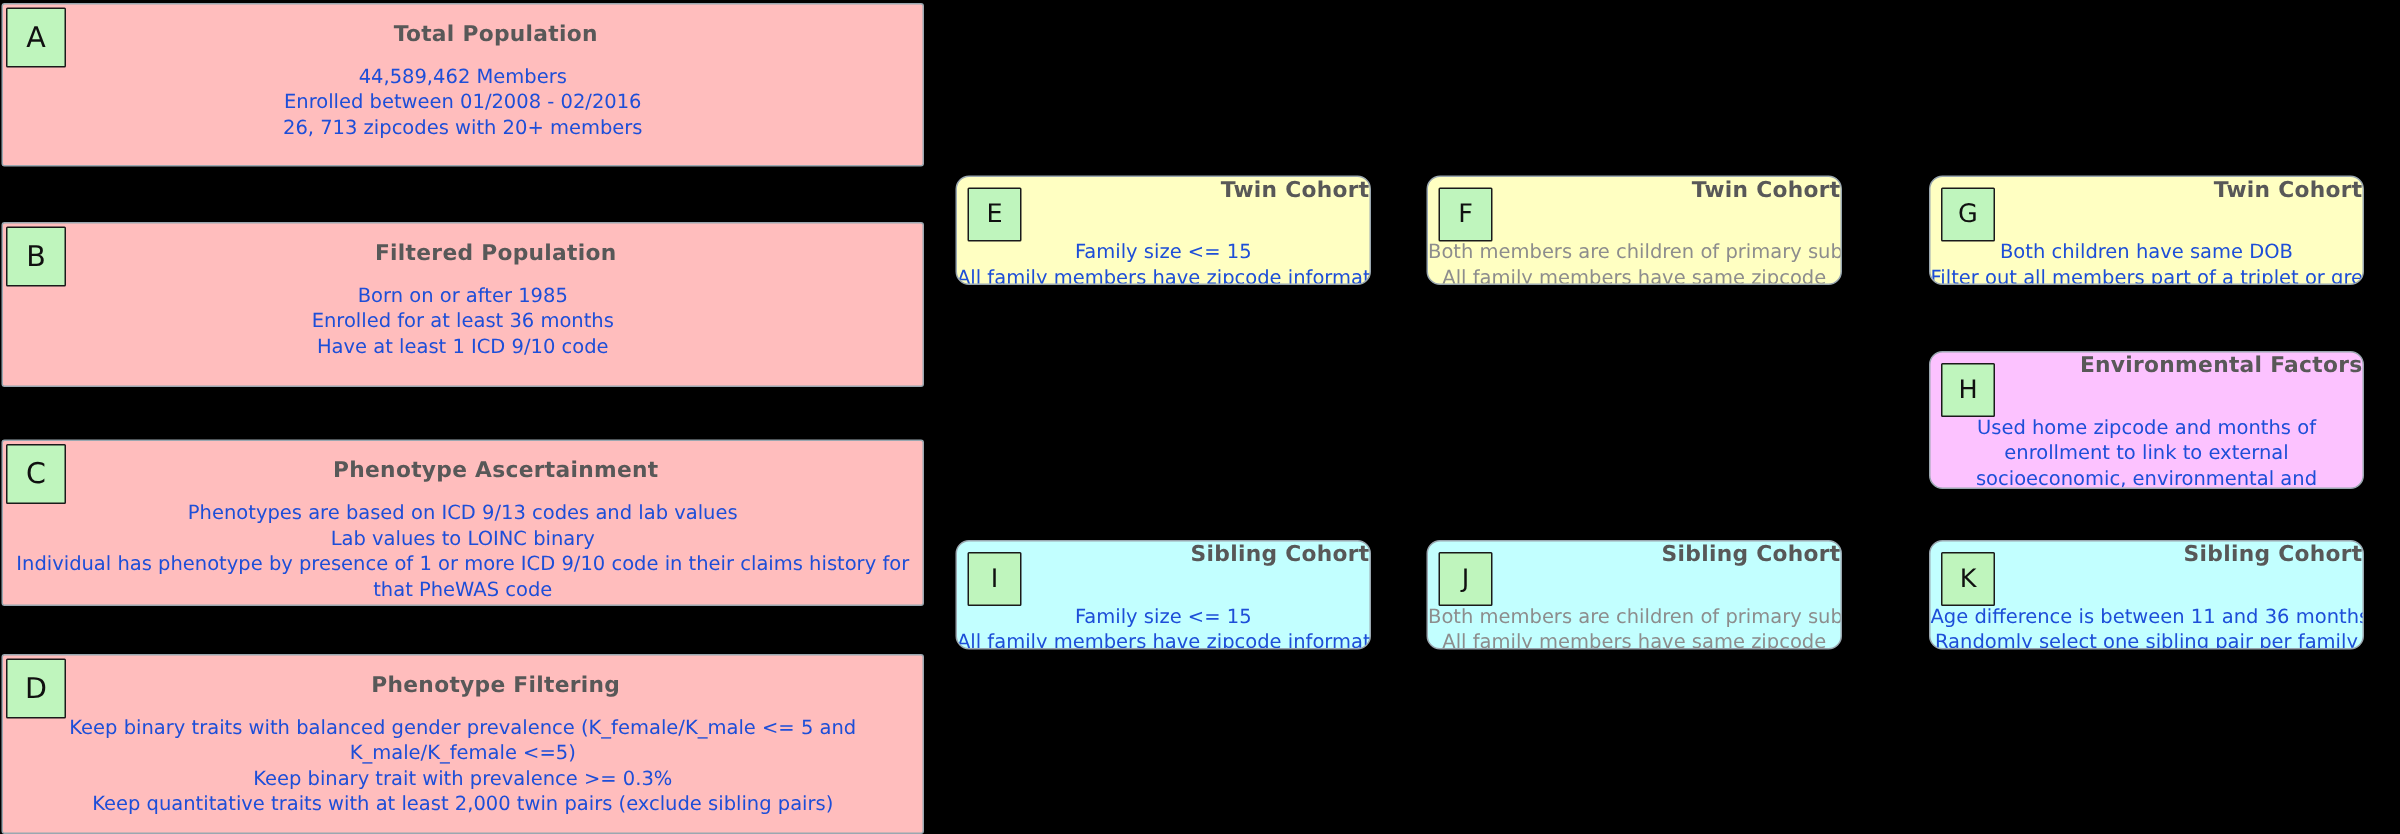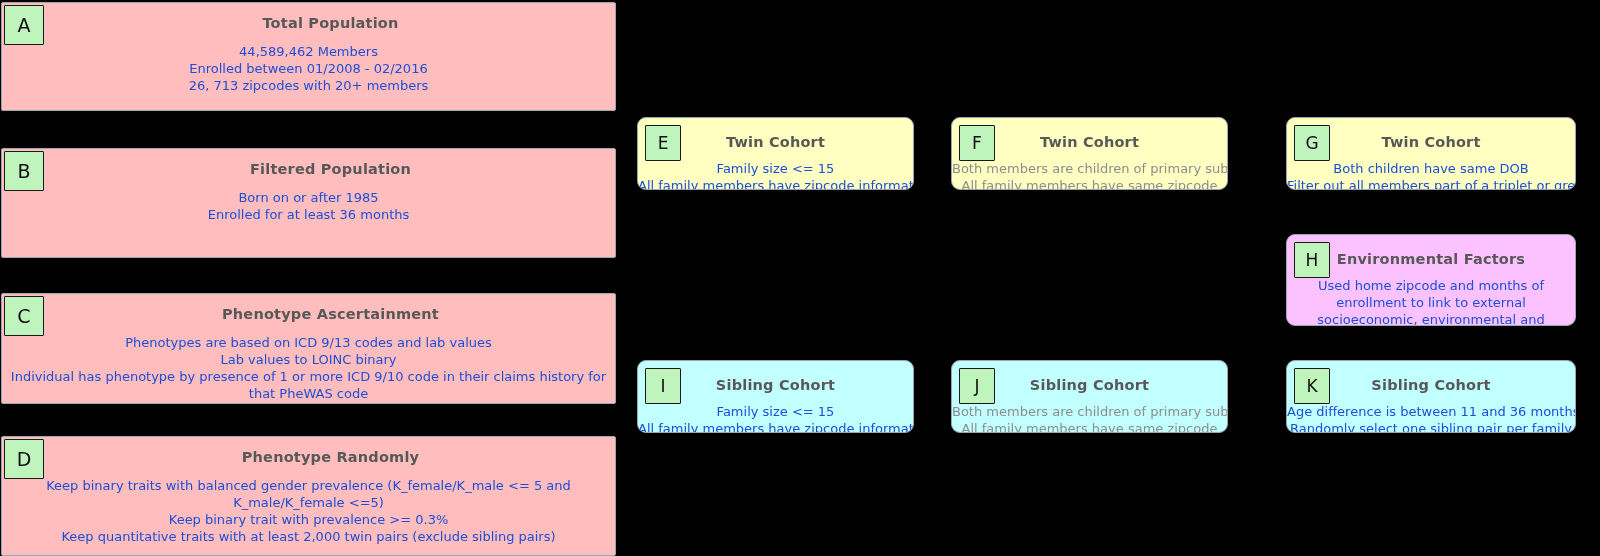--- a/index.html
+++ b/index.html
@@ -62,21 +62,21 @@
     left: 0;
     right: 0;
     text-align: center;
     font-size: 14.5px;
     font-weight: bold;
     color: #585858;
     letter-spacing: 0.2px;
     z-index: 2;
   }
   .node.sq .node-title { top: 12px; margin-left: 44px; }
-  .node.rnd .node-title { top: 16px; }
+  .node.rnd .node-title { top: 1px; text-align: right; }
 
   .node-body {
     position: absolute;
     left: 0;
     right: 0;
     text-align: center;
     font-size: 13px;
     line-height: 17px;
     color: #1d4ed8;
     z-index: 1;
@@ -131,36 +131,37 @@
         <span class="line">26, 713 zipcodes with 20+ members</span>
       </div>
   </div>
 
   <div class="node sq fill-pink" id="node-b">
     <div class="badge">B</div>
     <div class="node-title">Filtered Population</div>
     <div class="node-body">
         <span class="line">Born on or after 1985</span>
         <span class="line">Enrolled for at least 36 months</span>
+        <span class="line">Have at least 1 ICD 9/10 code</span>
       </div>
   </div>
 
   <div class="node sq fill-pink" id="node-c">
     <div class="badge">C</div>
     <div class="node-title">Phenotype Ascertainment</div>
     <div class="node-body">
         <span class="line">Phenotypes are based on ICD 9/13 codes and lab values</span>
         <span class="line">Lab values to LOINC binary</span>
         <span class="line">Individual has phenotype by presence of 1 or more ICD 9/10 code in their claims history for that PheWAS code</span>
       </div>
   </div>
 
   <div class="node sq fill-pink" id="node-d">
     <div class="badge">D</div>
-    <div class="node-title">Phenotype Randomly</div>
+    <div class="node-title">Phenotype Filtering</div>
     <div class="node-body">
         <span class="line">Keep binary traits with balanced gender prevalence (K_female/K_male &lt;= 5 and K_male/K_female &lt;=5)</span>
         <span class="line">Keep binary trait with prevalence &gt;= 0.3%</span>
         <span class="line">Keep quantitative traits with at least 2,000 twin pairs (exclude sibling pairs)</span>
       </div>
   </div>
 
   <div class="node rnd fill-yellow" id="node-e">
     <div class="badge">E</div>
     <div class="node-title">Twin Cohort</div>

